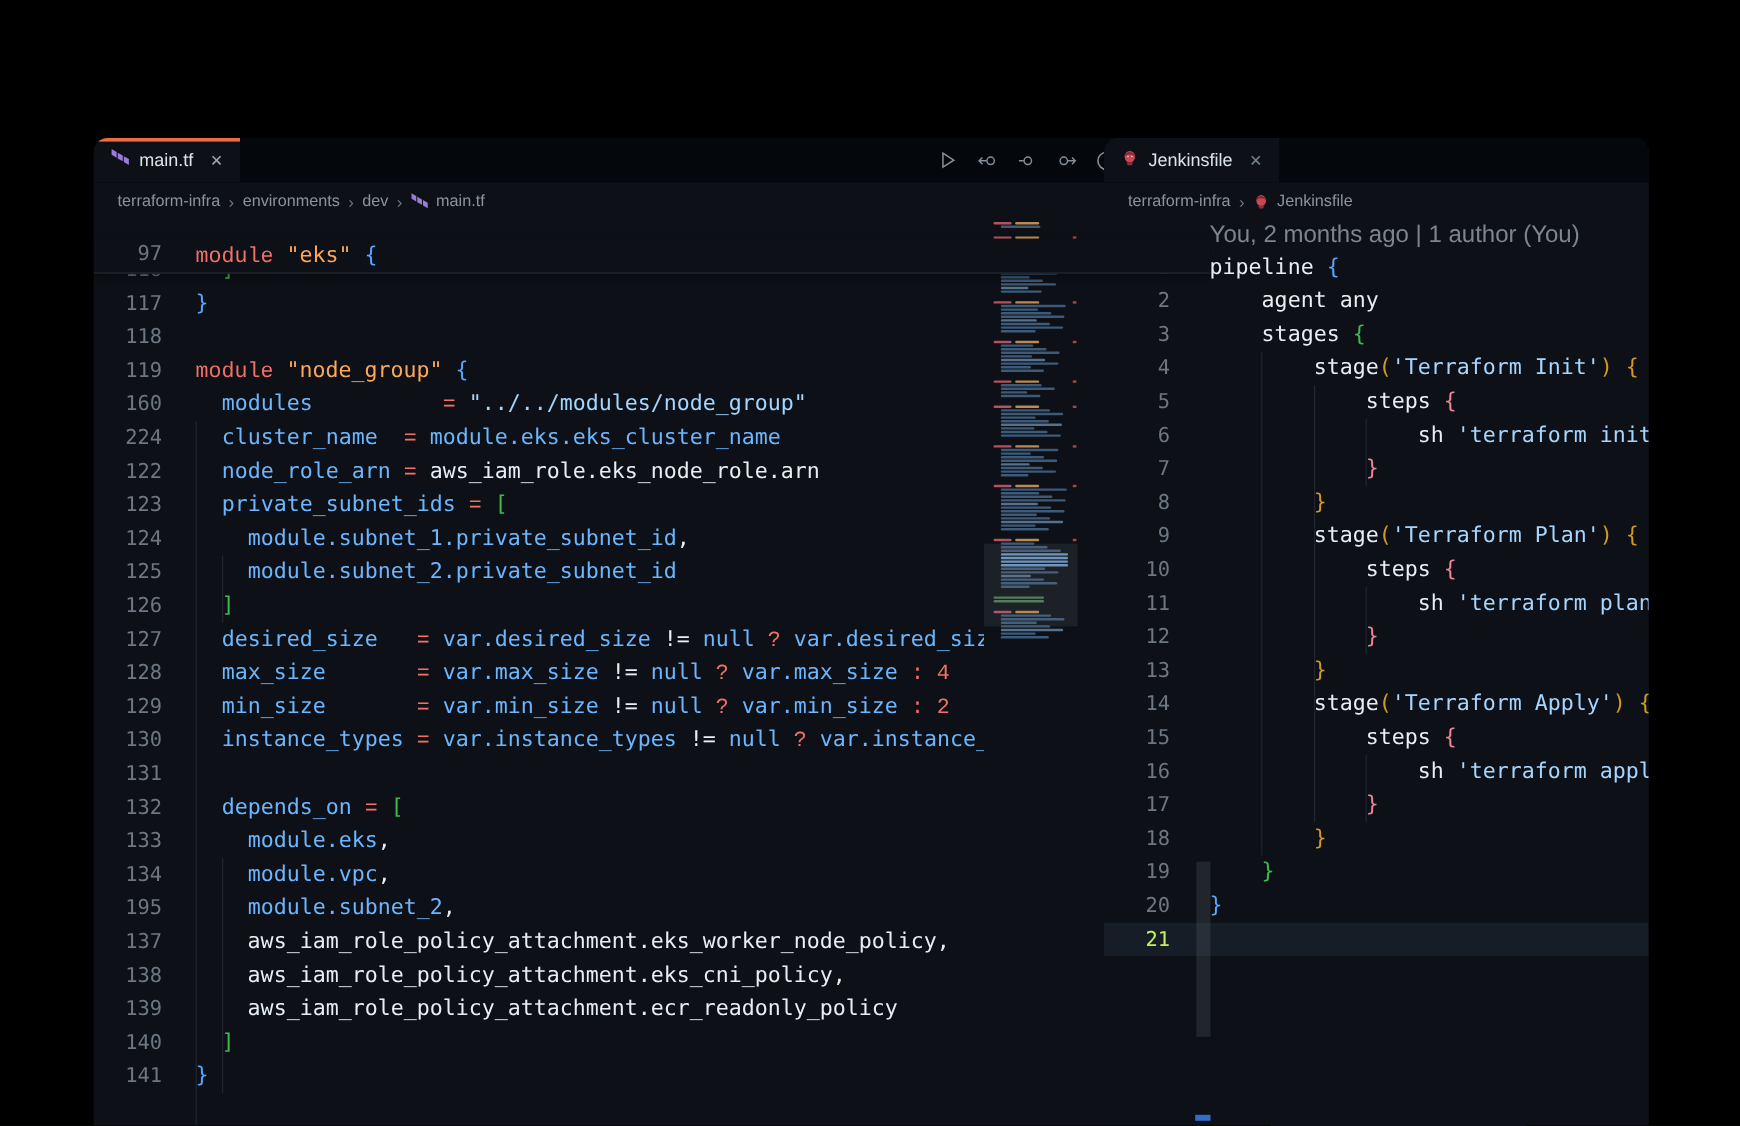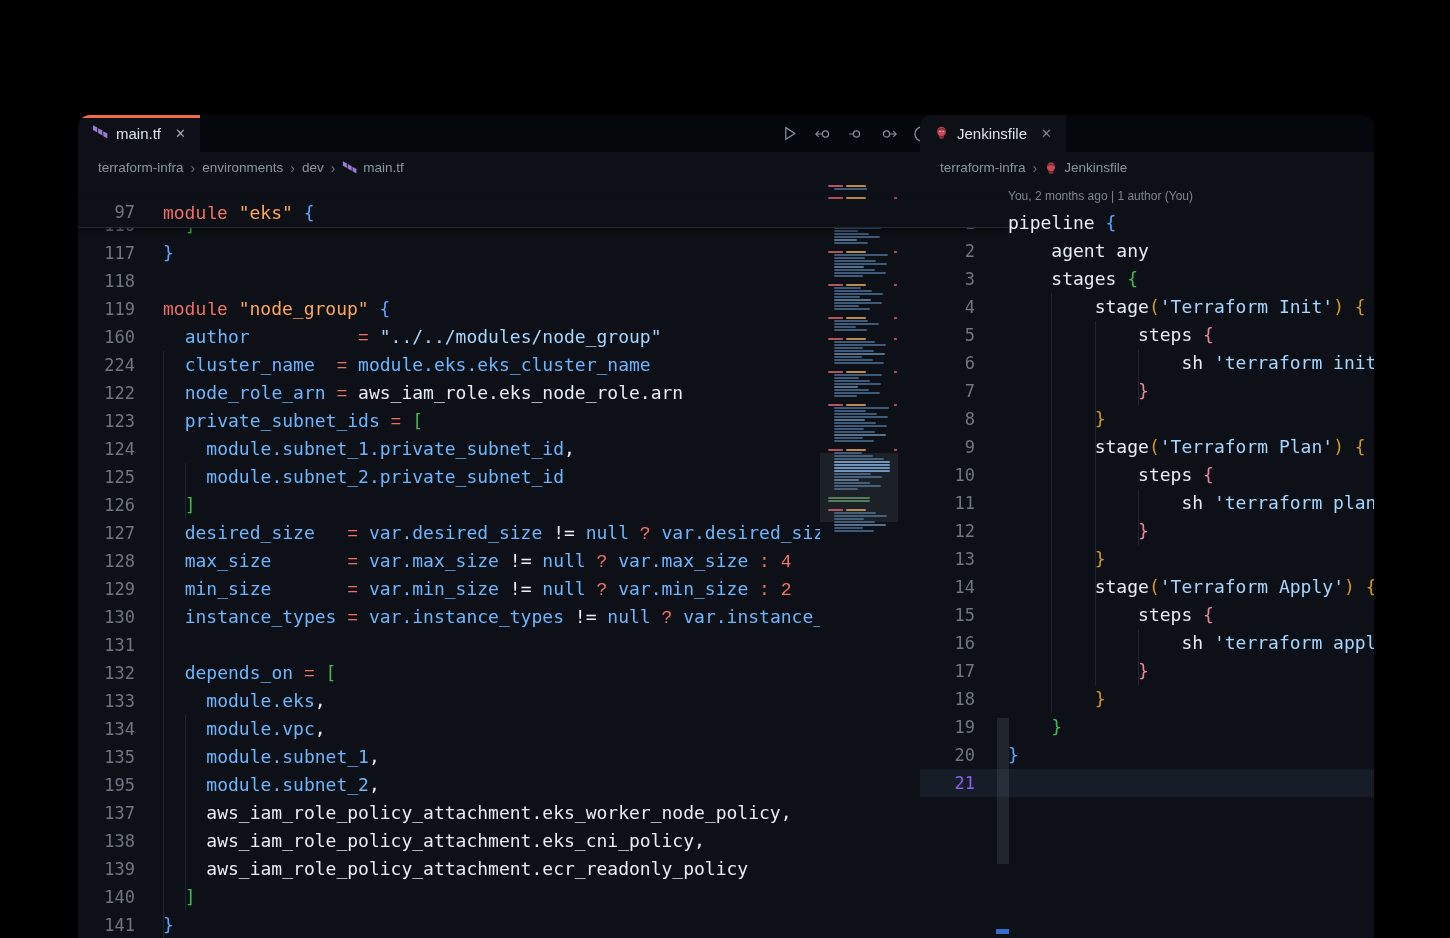--- a/index.html
+++ b/index.html
@@ -42,40 +42,40 @@
   .coderows{position:absolute;left:0;top:28px;width:742px;overflow:hidden;}
   #win-right .coderows{top:26px;width:100%;}
   .crow{display:flex;height:28px;line-height:28px;white-space:pre;position:relative;
     font-family:"DejaVu Sans Mono",monospace;font-size:18px;}
   .crow .ln{flex:none;width:57px;text-align:right;color:var(--gutter,#6e7681);
     font-family:"DejaVu Sans Mono",monospace;font-size:17px;}
   .crow .lc{flex:none;padding-left:28px;}
   #win-right .crow .ln{width:55px;}
   #win-right .crow .lc{padding-left:33px;}
   .crow.active{background:#171d26;}
-  .crow.active .ln{color:#8b5cf6;}
+  .crow.active .ln{color:#bef264;}
   .sticky{position:absolute;left:0;top:0;width:100%;height:28px;z-index:3;
     background:var(--bg-editor,#0d1117);border-bottom:1px solid #232a33;
     box-shadow:0 3px 6px rgba(0,0,0,.45);margin-top:16px;}
   .sticky .crow{height:27px;line-height:27px;}
 
   .tk-w{color:var(--tok-text,#e6edf3);}
   .tk-r{color:var(--tok-keyword,#f47067);font-family:Liberation Mono, monospace;}
   .tk-o{color:var(--tok-label,#ffa657);}
   .tk-b{color:var(--tok-ident,#6cb6ff);}
   .tk-s{color:var(--tok-string,#a5d6ff);}
   .tk-g{color:var(--brk-green,#3fb950);}
   .tk-y{color:var(--brk-yellow,#d29922);}
   .tk-p{color:var(--brk-pink,#ee8499);}
   .tk-bl{color:var(--brk-blue,#58a6ff);}
 
   .guide{position:absolute;width:1px;background:#1f2630;z-index:1;}
 
   
-  .blame{height:26px;line-height:26px;padding-left:88px;font-size:12px;color:#7d8590;}
+  .blame{height:26px;line-height:26px;padding-left:88px;font-size:20px;color:#7d8590;}
 
   
   .minimap{position:absolute;left:742px;top:0;width:78px;height:100%;z-index:2;cursor:pointer;}
   .mm-line{position:absolute;height:2px;border-radius:1px;}
   .mm-view{position:absolute;left:0;width:100%;background:rgba(128,138,150,.13);}
   .mm-tick{position:absolute;right:1px;width:3px;height:2px;background:#b3424a;}
   .vscroll{position:absolute;right:0;width:12px;background:rgba(125,133,144,.18);z-index:4;cursor:pointer;}
   .bluebar{position:absolute;right:0;width:13px;height:5px;background:var(--blue-indicator,#316dca);z-index:5;}
 </style>
 </head>
@@ -181,36 +181,35 @@
     <div class="sticky">
       <div>
           <div class="crow"><span class="ln">97</span><span class="lc"><span class="tk-r">module</span><span class="tk-w"> </span><span class="tk-o">"eks"</span><span class="tk-w"> </span><span class="tk-bl">{</span></span></div>
         </div>
     </div>
     <div class="coderows">
         <div class="crow"><span class="ln">116</span><span class="lc"><span class="tk-g">  ]</span></span></div>
         <div class="crow"><span class="ln">117</span><span class="lc"><span class="tk-bl">}</span></span></div>
         <div class="crow"><span class="ln">118</span><span class="lc"></span></div>
         <div class="crow"><span class="ln">119</span><span class="lc"><span class="tk-r">module</span><span class="tk-w"> </span><span class="tk-o">"node_group"</span><span class="tk-w"> </span><span class="tk-bl">{</span></span></div>
-        <div class="crow"><span class="ln">160</span><span class="lc"><span class="tk-w">  </span><span class="tk-b">author</span><span class="tk-w">          </span><span class="tk-r">=</span><span class="tk-w"> </span><span class="tk-s">"../../modules/node_group"</span></span></div>
+        <div class="crow"><span class="ln">160</span><span class="lc"><span class="tk-w">  </span><span class="tk-b">modules</span><span class="tk-w">          </span><span class="tk-r">=</span><span class="tk-w"> </span><span class="tk-s">"../../modules/node_group"</span></span></div>
         <div class="crow"><span class="ln">224</span><span class="lc"><span class="tk-w">  </span><span class="tk-b">cluster_name</span><span class="tk-w">  </span><span class="tk-r">=</span><span class="tk-w"> </span><span class="tk-b">module.eks.eks_cluster_name</span></span></div>
         <div class="crow"><span class="ln">122</span><span class="lc"><span class="tk-w">  </span><span class="tk-b">node_role_arn</span><span class="tk-w"> </span><span class="tk-r">=</span><span class="tk-w"> </span><span class="tk-w">aws_iam_role.eks_node_role.arn</span></span></div>
         <div class="crow"><span class="ln">123</span><span class="lc"><span class="tk-w">  </span><span class="tk-b">private_subnet_ids</span><span class="tk-w"> </span><span class="tk-r">=</span><span class="tk-w"> </span><span class="tk-g">[</span></span></div>
         <div class="crow"><span class="ln">124</span><span class="lc"><span class="tk-w">    </span><span class="tk-b">module.subnet_1.private_subnet_id</span><span class="tk-w">,</span></span></div>
         <div class="crow"><span class="ln">125</span><span class="lc"><span class="tk-w">    </span><span class="tk-b">module.subnet_2.private_subnet_id</span></span></div>
         <div class="crow"><span class="ln">126</span><span class="lc"><span class="tk-g">  ]</span></span></div>
         <div class="crow"><span class="ln">127</span><span class="lc"><span class="tk-w">  </span><span class="tk-b">desired_size</span><span class="tk-w">   </span><span class="tk-r">=</span><span class="tk-w"> </span><span class="tk-b">var.desired_size</span><span class="tk-w"> != </span><span class="tk-b">null</span><span class="tk-w"> </span><span class="tk-r">?</span><span class="tk-w"> </span><span class="tk-b">var.desired_size</span></span></div>
         <div class="crow"><span class="ln">128</span><span class="lc"><span class="tk-w">  </span><span class="tk-b">max_size</span><span class="tk-w">       </span><span class="tk-r">=</span><span class="tk-w"> </span><span class="tk-b">var.max_size</span><span class="tk-w"> != </span><span class="tk-b">null</span><span class="tk-w"> </span><span class="tk-r">?</span><span class="tk-w"> </span><span class="tk-b">var.max_size</span><span class="tk-w"> </span><span class="tk-r">:</span><span class="tk-w"> </span><span class="tk-r">4</span></span></div>
         <div class="crow"><span class="ln">129</span><span class="lc"><span class="tk-w">  </span><span class="tk-b">min_size</span><span class="tk-w">       </span><span class="tk-r">=</span><span class="tk-w"> </span><span class="tk-b">var.min_size</span><span class="tk-w"> != </span><span class="tk-b">null</span><span class="tk-w"> </span><span class="tk-r">?</span><span class="tk-w"> </span><span class="tk-b">var.min_size</span><span class="tk-w"> </span><span class="tk-r">:</span><span class="tk-w"> </span><span class="tk-r">2</span></span></div>
         <div class="crow"><span class="ln">130</span><span class="lc"><span class="tk-w">  </span><span class="tk-b">instance_types</span><span class="tk-w"> </span><span class="tk-r">=</span><span class="tk-w"> </span><span class="tk-b">var.instance_types</span><span class="tk-w"> != </span><span class="tk-b">null</span><span class="tk-w"> </span><span class="tk-r">?</span><span class="tk-w"> </span><span class="tk-b">var.instance_types</span></span></div>
         <div class="crow"><span class="ln">131</span><span class="lc"></span></div>
         <div class="crow"><span class="ln">132</span><span class="lc"><span class="tk-w">  </span><span class="tk-b">depends_on</span><span class="tk-w"> </span><span class="tk-r">=</span><span class="tk-w"> </span><span class="tk-g">[</span></span></div>
         <div class="crow"><span class="ln">133</span><span class="lc"><span class="tk-w">    </span><span class="tk-b">module.eks</span><span class="tk-w">,</span></span></div>
         <div class="crow"><span class="ln">134</span><span class="lc"><span class="tk-w">    </span><span class="tk-b">module.vpc</span><span class="tk-w">,</span></span></div>
-        <div class="crow"><span class="ln">135</span><span class="lc"><span class="tk-w">    </span><span class="tk-b">module.subnet_1</span><span class="tk-w">,</span></span></div>
         <div class="crow"><span class="ln">195</span><span class="lc"><span class="tk-w">    </span><span class="tk-b">module.subnet_2</span><span class="tk-w">,</span></span></div>
         <div class="crow"><span class="ln">137</span><span class="lc"><span class="tk-w">    aws_iam_role_policy_attachment.eks_worker_node_policy,</span></span></div>
         <div class="crow"><span class="ln">138</span><span class="lc"><span class="tk-w">    aws_iam_role_policy_attachment.eks_cni_policy,</span></span></div>
         <div class="crow"><span class="ln">139</span><span class="lc"><span class="tk-w">    aws_iam_role_policy_attachment.ecr_readonly_policy</span></span></div>
         <div class="crow"><span class="ln">140</span><span class="lc"><span class="tk-g">  ]</span></span></div>
         <div class="crow"><span class="ln">141</span><span class="lc"><span class="tk-bl">}</span></span></div>
       </div>
 
     <div class="minimap">
         <div class="mm-line" style="left: 8px; top: 2px; width: 15px; background: rgb(181, 82, 92);"></div>

